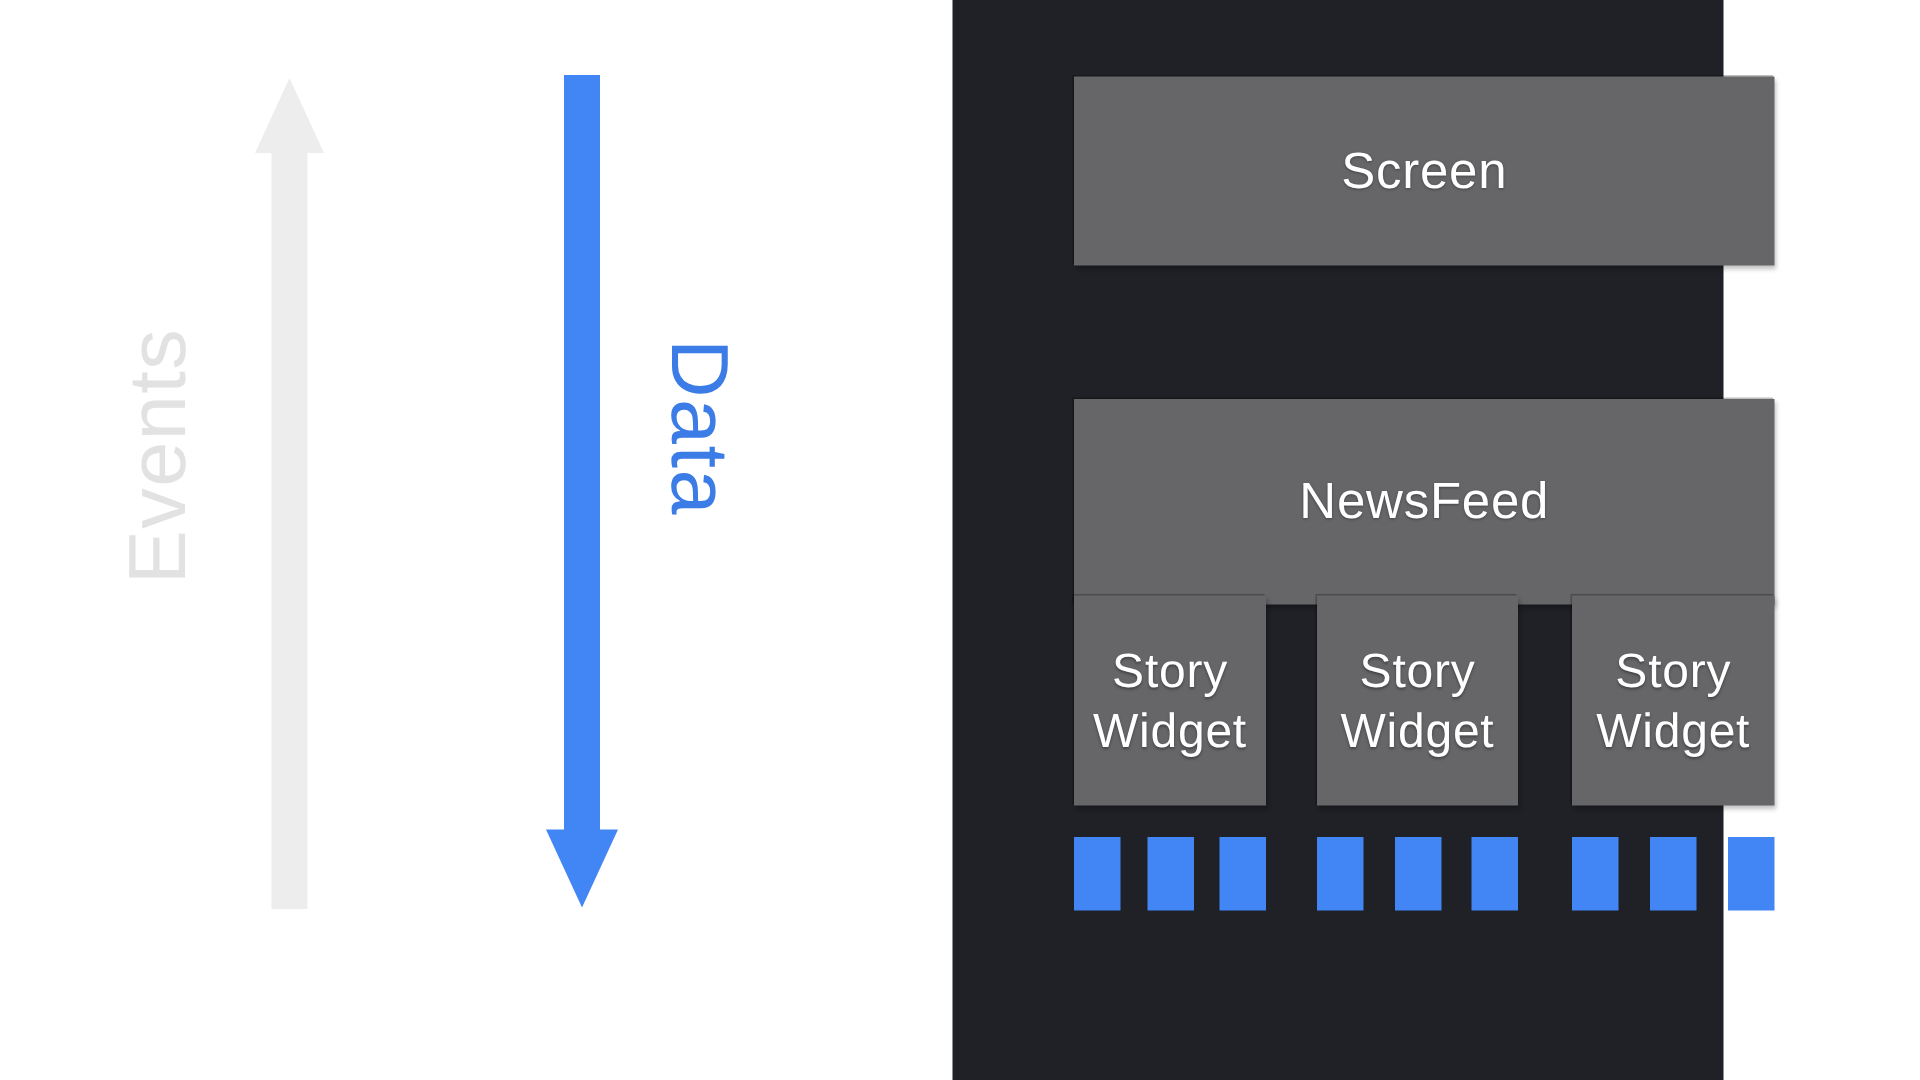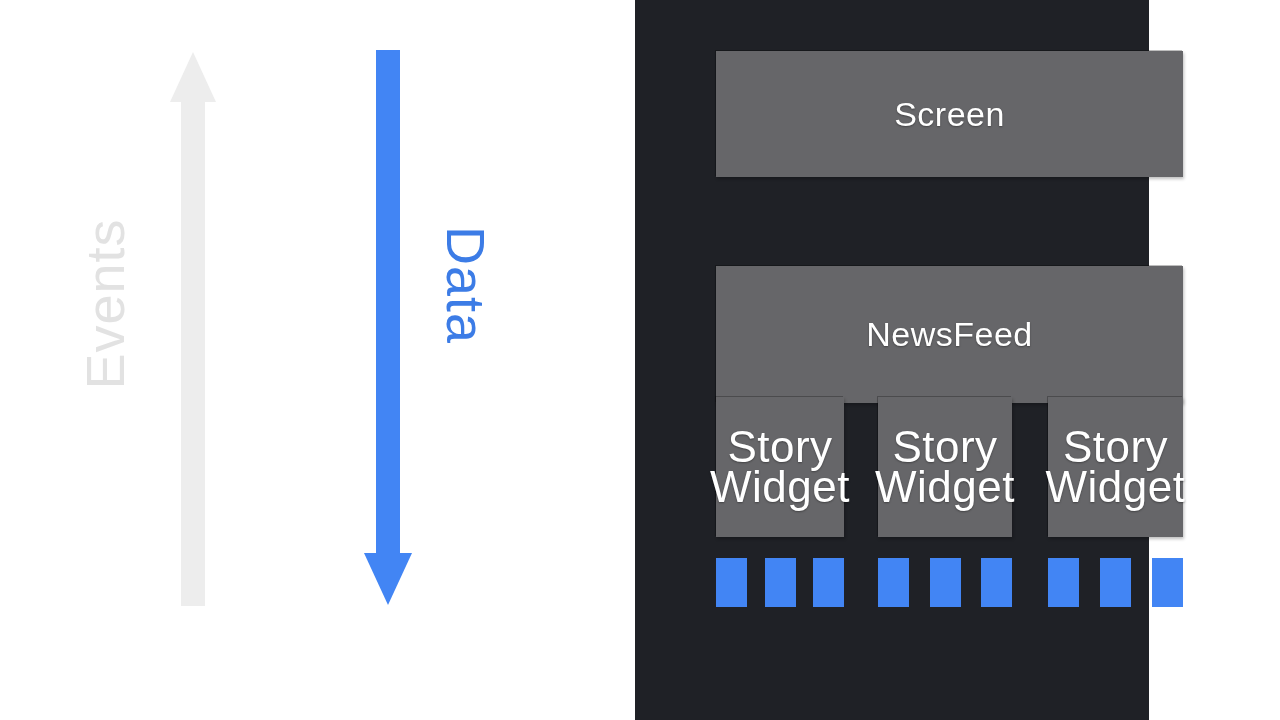--- a/index.html
+++ b/index.html
@@ -92,21 +92,21 @@
   .newsfeed-box { left: 81px;  top: 218px; width: 467px; height: 137px; margin-top: 48px; }
 
   .story-col { position: absolute; top: 397px; height: 210px; }
   .story-col-1 { left: 81px;  width: 128px; }
   .story-col-2 { left: 243px; width: 134px; }
   .story-col-3 { left: 413px; width: 135px; }
   .story-box {
     position: absolute;
     left: 0; top: 0; right: 0;
     height: 140px;
-    font-size: 44px;
+    font-size: 32px;
     line-height: 40px;
   }
   .story-box span { display: block; }
   .squares-row {
     position: absolute;
     left: 0; right: 0; top: 161px;
     height: 49px;
     display: flex;
     justify-content: space-between;
   }

